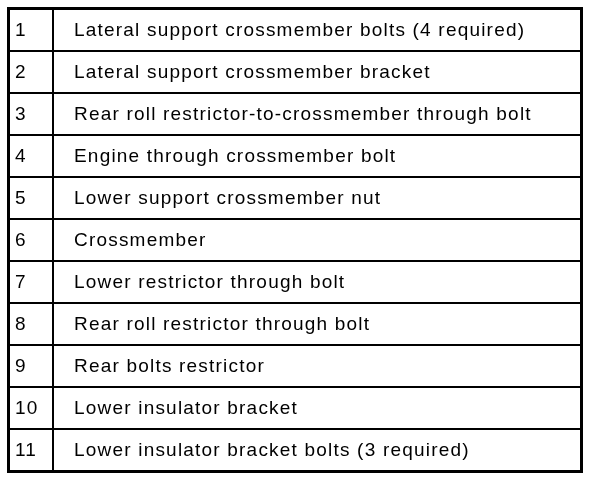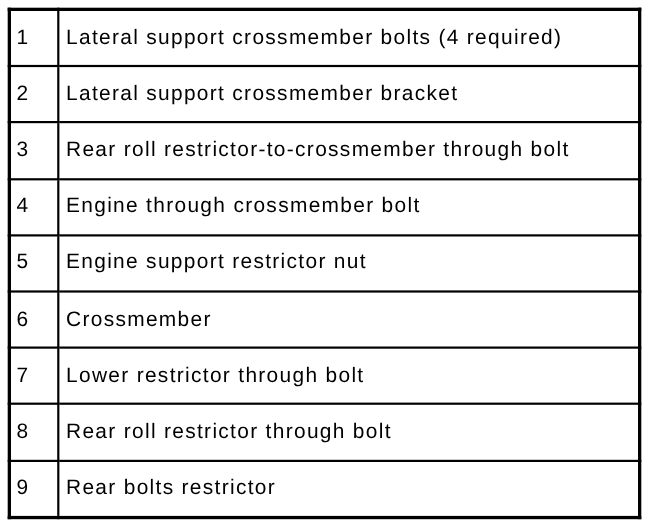--- a/index.html
+++ b/index.html
@@ -41,21 +41,21 @@
     white-space: nowrap;
     overflow: visible;
     padding: 0;
   }
   td.num-cell {
     width: 37px;
     padding-left: 5px;
     text-align: left;
   }
   td.desc-cell {
-    padding-left: 6px;
+    padding-left: 20px;
     text-align: left;
   }
 </style>
 </head>
 <body>
 
 <table class="parts-table">
   <tbody id="table-body">
   <tr>
     <td class="num-cell">1</td>
@@ -72,21 +72,21 @@
     <td class="desc-cell">Rear roll restrictor-to-crossmember through bolt</td>
   </tr>
 
   <tr>
     <td class="num-cell">4</td>
     <td class="desc-cell">Engine through crossmember bolt</td>
   </tr>
 
   <tr>
     <td class="num-cell">5</td>
-    <td class="desc-cell">Engine support restrictor nut</td>
+    <td class="desc-cell">Lower support crossmember nut</td>
   </tr>
 
   <tr>
     <td class="num-cell">6</td>
     <td class="desc-cell">Crossmember</td>
   </tr>
 
   <tr>
     <td class="num-cell">7</td>
     <td class="desc-cell">Lower restrictor through bolt</td>
@@ -95,15 +95,23 @@
   <tr>
     <td class="num-cell">8</td>
     <td class="desc-cell">Rear roll restrictor through bolt</td>
   </tr>
 
   <tr>
     <td class="num-cell">9</td>
     <td class="desc-cell">Rear bolts restrictor</td>
   </tr>
 
+  <tr>
+    <td class="num-cell">10</td>
+    <td class="desc-cell">Lower insulator bracket</td>
+  </tr>
 
+  <tr>
+    <td class="num-cell">11</td>
+    <td class="desc-cell">Lower insulator bracket bolts (3 required)</td>
+  </tr>
 </tbody>
 </table>
 
 </body></html>

